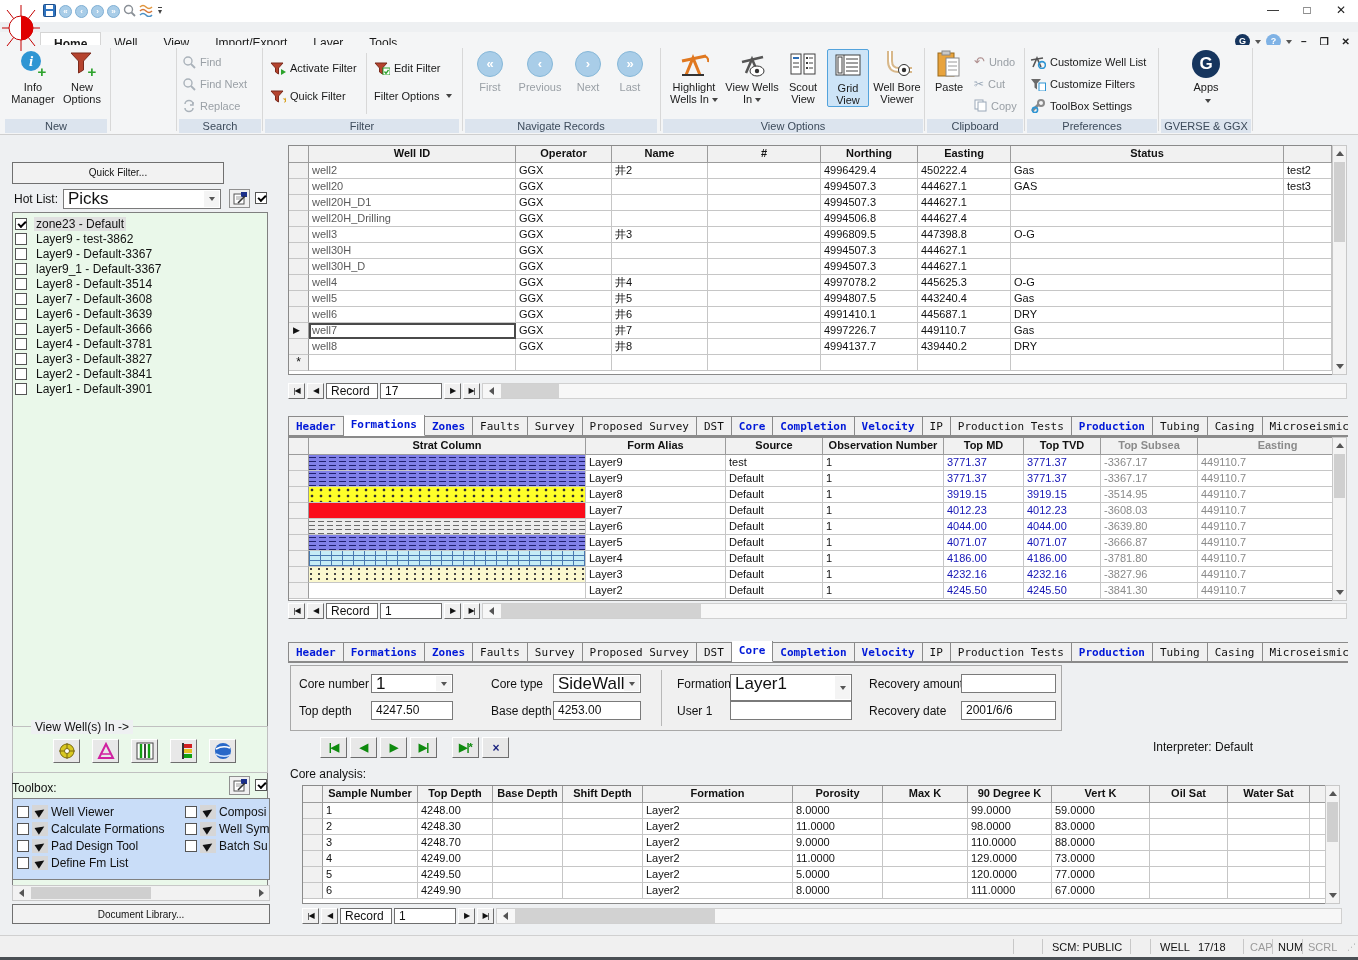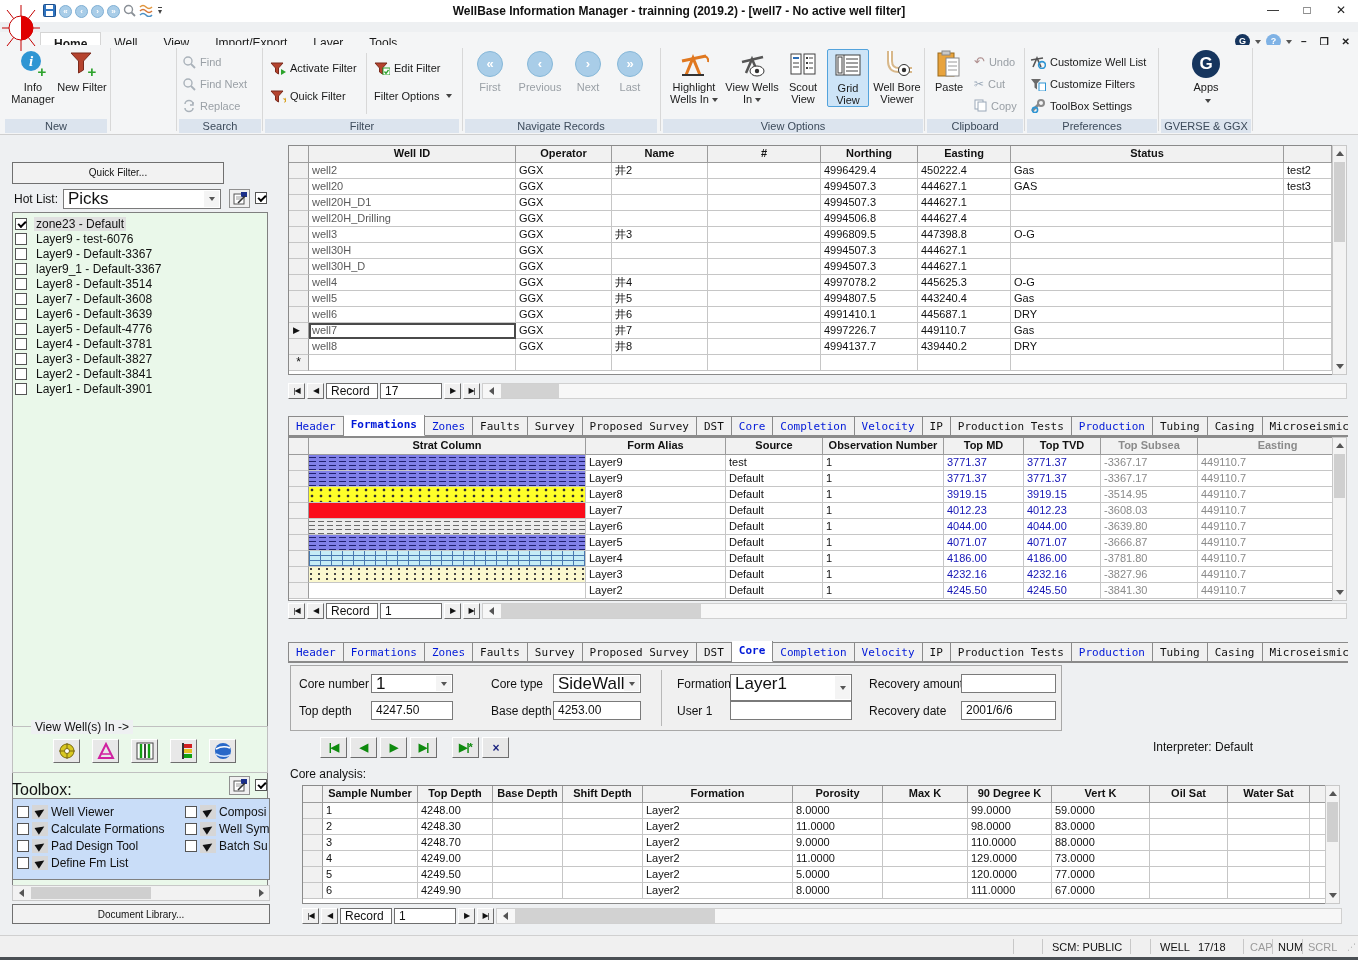--- a/index.html
+++ b/index.html
@@ -58,21 +58,21 @@
                        border-left:2px solid #000; border-bottom:2px solid #000; transform:rotate(-45deg); }
   .cbox { position:absolute; }
   .picklist { position:absolute; left:4px; top:52px; width:256px; height:676px; background:#eaf8ea; border:1px solid #808080; padding:3px 2px; }
   .pick { display:flex; align-items:center; gap:7px; height:15px; font-size:12px; }
   .pick .pick-label { padding:0 2px; }
   .pick.checked .pick-label { background:#e0e0e0; }
   .vw-box { position:absolute; left:4px; top:566px; width:256px; height:47px; border:1px solid #c0c0c0; }
   .vw-label { position:absolute; left:18px; top:-7px; background:#eef0f2; padding:0 4px; font-size:12px; }
   .vw-icons { position:absolute; left:40px; top:12px; display:flex; gap:12px; }
   .ibtn { width:27px; height:24px; background:#e8e8e8; border:1px solid; border-color:#fff #6e6e6e #6e6e6e #fff; display:flex; align-items:center; justify-content:center; }
-  .tb-label { position:absolute; left:4px; top:621px; font-size:16px; }
+  .tb-label { position:absolute; left:4px; top:621px; font-size:12px; }
   .toolbox { position:absolute; left:4px; top:638px; width:258px; height:82px; background:#c9ddf8; border:1px solid #808080; padding:4px 2px; }
   .tcol { position:absolute; top:4px; }
   .titem { display:flex; align-items:center; gap:3px; height:17px; font-size:12px; white-space:nowrap; overflow:hidden; }
   .tarrow-btn { width:16px; height:14px; background:#d6d6d6; display:flex; align-items:center; justify-content:center; flex:none; }
   .tarrow { width:0; height:0; border-left:9px solid #111; border-top:4px solid transparent; border-bottom:4px solid transparent; transform:rotate(-33deg); }
   .hscroll { position:absolute; height:16px; background:#f2f2f2; border:1px solid #c8c8c8; }
   .hscroll .thumb { position:absolute; top:1px; bottom:1px; background:#cfcfcf; }
   .sarr { position:absolute; top:0; width:16px; height:14px; display:flex; align-items:center; justify-content:center; }
   .tri-l { width:0;height:0;border-top:4px solid transparent;border-bottom:4px solid transparent;border-right:5px solid #555; }
   .tri-r { width:0;height:0;border-top:4px solid transparent;border-bottom:4px solid transparent;border-left:5px solid #555; }
@@ -135,21 +135,21 @@
   .rbox { height:16px; background:#fff; border:1px solid #6e6e6e; font-size:12px; line-height:14px; padding:0 4px; flex:none; }
   .rtrack { position:relative; height:16px; background:#f7f7f7; border:1px solid #d0d0d0; flex:1; }
   .rtrack .larr { position:absolute; left:0; top:0; bottom:0; width:16px; display:flex; align-items:center; justify-content:center; }
   .rtrack .thumb { position:absolute; top:0; bottom:0; background:#d2d2d2; }
 
   
   .tabstrip { position:absolute; left:0; top:0; right:0; height:22px; display:flex; align-items:flex-end; overflow:hidden; border-bottom:1px solid #8a8a8a; }
   .dtab { height:20px; padding:3px 7px 0 7px; font-family:"DejaVu Sans Mono", monospace; font-size:11px;
           background:#f0f0f0; border:1px solid #8a8a8a; border-left:none; white-space:nowrap; color:#111; }
   .dtab:first-child { border-left:1px solid #8a8a8a; }
-  .dtab.c-blue { color:#0018d8; }
+  .dtab.c-blue { color:#0018d8;font-weight:bold; }
   .dtab.active { background:#fff; font-weight:bold; height:22px; border-bottom:1px solid #fff; }
 
   
   .fieldbox { position:absolute; background:#f0f0f0; border:1px solid #a8a8a8; }
   .flabel { position:absolute; font-size:12px; line-height:14px; }
   .finput { position:absolute; height:19px; background:#fff; border:1px solid #7a7a7a; font-size:12px; line-height:17px; padding:0 4px; }
   .navbtn { position:absolute; width:27px; height:21px; background:#e8e8e8; border:1px solid; border-color:#fff #6e6e6e #6e6e6e #fff;
             display:flex; align-items:center; justify-content:center; font-size:11px; font-weight:bold; color:#0d8a0d; letter-spacing:-1px; }
   .navbtn.navy { color:#1a237e; font-size:12px; }
 
@@ -159,21 +159,20 @@
   .stext { position:absolute; top:5px; font-size:11px; }
   .sgray { color:#9a9a9a; }
   .bottomstrip { position:absolute; left:0; top:957px; width:1358px; height:3px; background:#4a4f54; }
 </style>
 </head>
 <body>
 
 <div class="app">
 
   <div class="titlebar">
-    <div class="title-text">WellBase Information Manager - trainning (2019.2) - [well7 - No active well filter]</div>
     <div class="win-controls">
       <span class="wc">—</span>
       <span class="wc">□</span>
       <span class="wc">✕</span>
     </div>
   </div>
 
   <div class="app-icon">
     <svg width="38" height="54" viewBox="0 0 38 54">
       <g stroke="#c40000" stroke-width="1">
@@ -242,21 +241,21 @@
         </div>
         <div class="blabel">Info Manager</div>
       </div>
       <div class="btn-big" style="left:53px">
         <div class="bicon">
           <svg width="30" height="30">
               <path d="M4 4 h20 l-7.5 8 v9 l-5 3 v-12 z" fill="#b5432e" stroke="#7a2a1c"></path>
               <text x="25" y="28" text-anchor="middle" font-size="15" font-weight="bold" fill="#2ca32c">+</text>
             </svg>
         </div>
-        <div class="blabel">New Filter</div>
+        <div class="blabel">New Options</div>
       </div>
       <div class="caption">New</div>
     </div>
     <div class="gsep" style="left:110px"></div>
 
     <div class="gsep" style="left:176px"></div>
 
     <div class="rgroup" style="left:178px;width:84px">
       <div class="btn-small disabled" style="left:4px;top:8px">
         <svg width="14" height="14">
@@ -509,21 +508,21 @@
     </div>
     <span class="cb checked cbox" style="left:247px;top:32px"></span>
 
     <div class="picklist">
       <div class="pick checked">
           <span class="cb checked"></span>
           <span class="pick-label">zone23 - Default</span>
         </div>
         <div class="pick">
           <span class="cb"></span>
-          <span class="pick-label">Layer9 - test-6076</span>
+          <span class="pick-label">Layer9 - test-3862</span>
         </div>
         <div class="pick">
           <span class="cb"></span>
           <span class="pick-label">Layer9 - Default-3367</span>
         </div>
         <div class="pick">
           <span class="cb"></span>
           <span class="pick-label">layer9_1 - Default-3367</span>
         </div>
         <div class="pick">
@@ -533,21 +532,21 @@
         <div class="pick">
           <span class="cb"></span>
           <span class="pick-label">Layer7 - Default-3608</span>
         </div>
         <div class="pick">
           <span class="cb"></span>
           <span class="pick-label">Layer6 - Default-3639</span>
         </div>
         <div class="pick">
           <span class="cb"></span>
-          <span class="pick-label">Layer5 - Default-4776</span>
+          <span class="pick-label">Layer5 - Default-3666</span>
         </div>
         <div class="pick">
           <span class="cb"></span>
           <span class="pick-label">Layer4 - Default-3781</span>
         </div>
         <div class="pick">
           <span class="cb"></span>
           <span class="pick-label">Layer3 - Default-3827</span>
         </div>
         <div class="pick">

